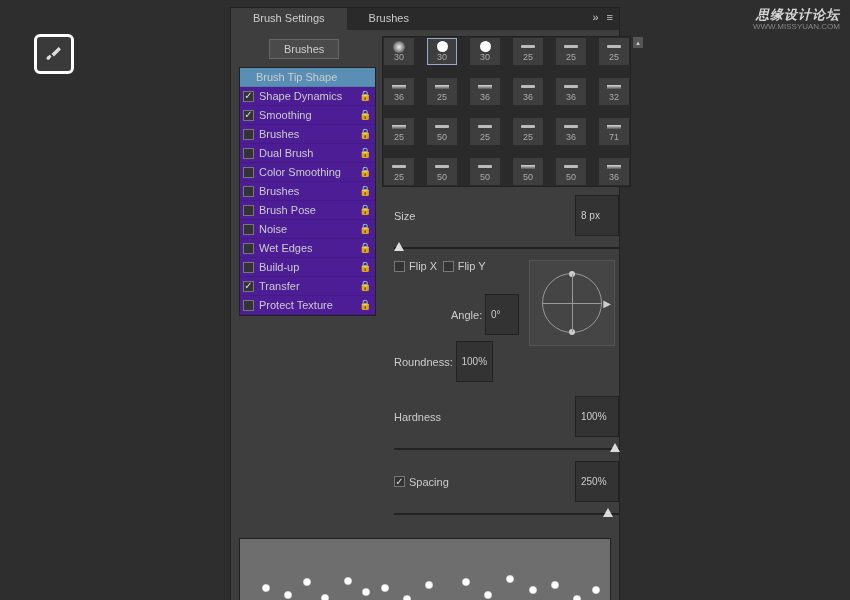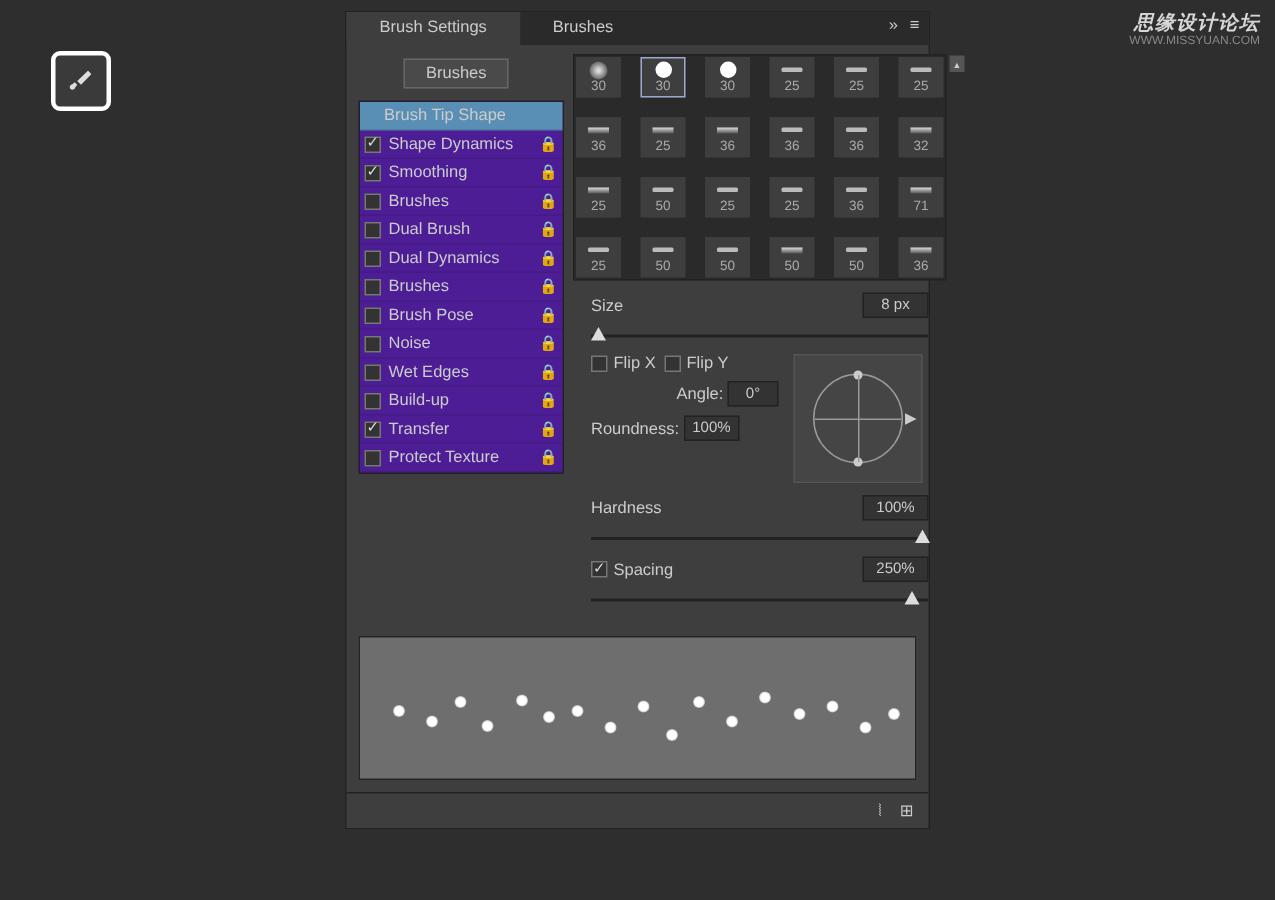--- a/index.html
+++ b/index.html
@@ -29,21 +29,21 @@
 .preset .num{font-size:9px;color:#aaa}
 .dot-soft{width:12px;height:12px;border-radius:50%;background:radial-gradient(circle,#ddd 10%,#666 70%,transparent 95%)}
 .dot-hard{width:11px;height:11px;border-radius:50%;background:#fff}
 .hline{width:14px;height:3px;background:#bbb;border-radius:1px}
 .hline2{width:14px;height:4px;background:linear-gradient(#ddd,#555)}
 .scroll-t{position:absolute;right:-12px;top:1px;width:10px;height:11px;background:#555;display:flex;align-items:center;justify-content:center;font-size:7px}
 .controls{padding:8px 12px 4px 12px}
 .row{display:flex;align-items:center;margin-bottom:6px;font-size:10px}
 .lbl{flex:0 0 auto}
 .sp{flex:1}
-.val{border:1px solid #222;background:#333;padding:2px 5px;min-width:44px;text-align:center;font-size:10px}
+.val{border:1px solid #222;background:#333;padding:14px 5px;min-width:44px;text-align:left;font-size:10px}
 .slider{position:relative;height:12px;margin-bottom:6px}
 .slider .track{position:absolute;left:0;right:0;top:5px;height:2px;background:#222}
 .slider .thumb{position:absolute;top:0;width:0;height:0;border-left:5px solid transparent;border-right:5px solid transparent;border-bottom:9px solid #ddd;transform:translateX(-5px)}
 .flip-ang{display:flex;gap:10px;margin-bottom:8px}
 .flip-col{flex:0 0 125px}
 .ang-box{width:86px;height:86px;border:1px solid #555;background:#454545;position:relative;display:flex;align-items:center;justify-content:center}
 .ang-circ{width:60px;height:60px;border:1px solid #999;border-radius:50%;position:relative}
 .ang-circ::before{content:"";position:absolute;left:0;right:0;top:50%;height:1px;background:#999}
 .ang-circ::after{content:"";position:absolute;top:0;bottom:0;left:50%;width:1px;background:#999}
 .ang-pt{position:absolute;width:6px;height:6px;border-radius:50%;background:#ccc}
@@ -100,21 +100,21 @@
             <span>Brushes</span>
             <span class="lock">🔒</span>
           </div>
           <div class="setting-item">
             <span class="cb"></span>
             <span>Dual Brush</span>
             <span class="lock">🔒</span>
           </div>
           <div class="setting-item">
             <span class="cb"></span>
-            <span>Dual Dynamics</span>
+            <span>Color Smoothing</span>
             <span class="lock">🔒</span>
           </div>
           <div class="setting-item">
             <span class="cb"></span>
             <span>Brushes</span>
             <span class="lock">🔒</span>
           </div>
           <div class="setting-item">
             <span class="cb"></span>
             <span>Brush Pose</span>
@@ -305,21 +305,21 @@
             <span class="val">8 px</span>
           </div>
         <div class="slider">
             <div class="track"></div>
             <div class="thumb" style="left:2%"></div>
           </div>
 
         <div class="flip-ang">
           <div class="flip-col">
             <div class="row"><span class="cb2"></span><span>Flip X</span>&nbsp;&nbsp;<span class="cb2"></span><span>Flip Y</span></div>
-            <div class="row" style="margin-top:6px"><span class="sp"></span><span class="lbl">Angle:</span>&nbsp;<span class="val" style="min-width:34px">0°</span></div>
+            <div class="row" style="margin-top:22px"><span class="sp"></span><span class="lbl">Angle:</span>&nbsp;<span class="val" style="min-width:34px">0°</span></div>
             <div class="row" style="margin-top:6px"><span class="lbl">Roundness:</span>&nbsp;<span class="val" style="min-width:34px">100%</span></div>
           </div>
           <div class="ang-box">
             <div class="ang-circ">
               <div class="ang-pt" style="left:50%;top:-3px;transform:translateX(-50%)"></div>
               <div class="ang-pt" style="left:50%;bottom:-3px;transform:translateX(-50%)"></div>
               <div class="ang-arrow">▶</div>
             </div>
           </div>
         </div>

